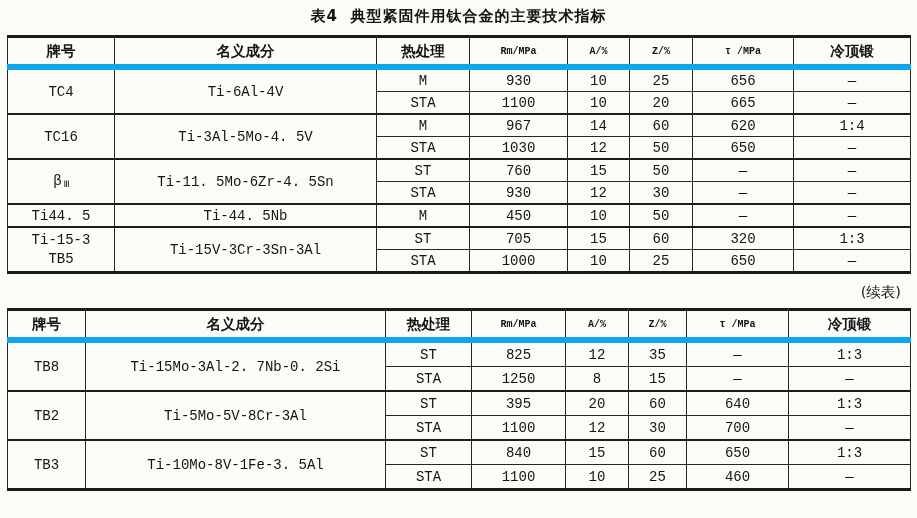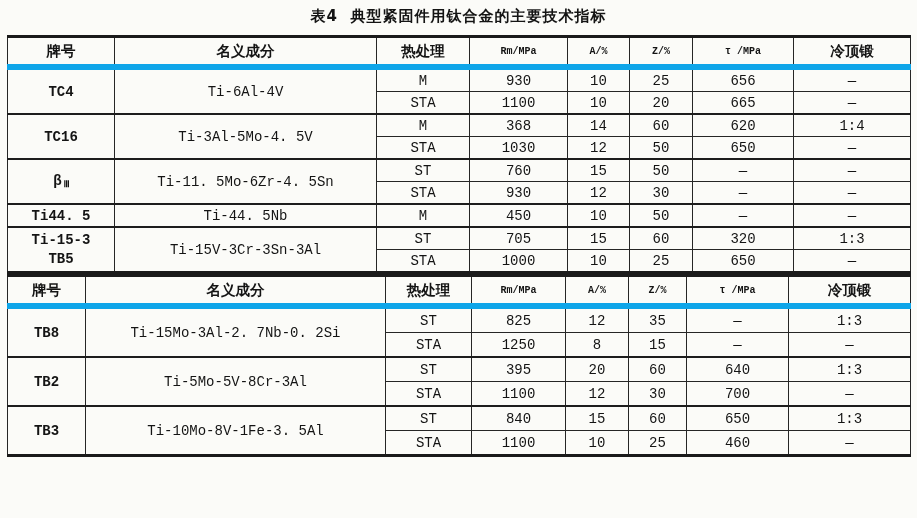--- a/index.html
+++ b/index.html
@@ -52,21 +52,21 @@
     font-family: "DejaVu Sans", "Liberation Sans", sans-serif;
   }
   table.spec th.latin { font-family: "Liberation Mono", "DejaVu Sans Mono", monospace; font-size: 10px; }
   table.spec td {
     font-family: "Liberation Mono", "DejaVu Sans Mono", monospace;
     font-size: 14px;
     height: 21px;
   }
   table.t2 td { height: 23px; }
   table.spec tr.grp > td { border-top: 2px solid #1d1d1d; }
-  td.brand { font-size: 14px; font-weight: bold; }
+  td.brand { font-size: 14px; }
   td.comp  { font-size: 14px; }
   .sub {
     font-size: 9px;
     vertical-align: -2px;
     letter-spacing: -1px;
     padding-left: 2px;
   }
   .brand2line { line-height: 19px; }
   .continued {
     text-align: right;
@@ -125,21 +125,21 @@
         <td>10</td>
         <td>20</td>
         <td>665</td>
         <td>—</td>
       </tr>
 
       <tr class="grp">
         <td class="brand" rowspan="2">TC16</td>
         <td class="comp" rowspan="2">Ti-3Al-5Mo-4. 5V</td>
         <td>M</td>
-        <td>368</td>
+        <td>967</td>
         <td>14</td>
         <td>60</td>
         <td>620</td>
         <td>1:4</td>
       </tr>
       <tr>
         <td>STA</td>
         <td>1030</td>
         <td>12</td>
         <td>50</td>
@@ -191,20 +191,21 @@
         <td>STA</td>
         <td>1000</td>
         <td>10</td>
         <td>25</td>
         <td>650</td>
         <td>—</td>
       </tr>
     </tbody>
   </table>
 
+  <div class="continued">(续表)</div>
 
   <table class="spec t2">
     <colgroup>
       <col style="width:78px">
         <col style="width:300px">
         <col style="width:86px">
         <col style="width:94px">
       <col style="width:63px">
         <col style="width:58px">
         <col style="width:102px">

